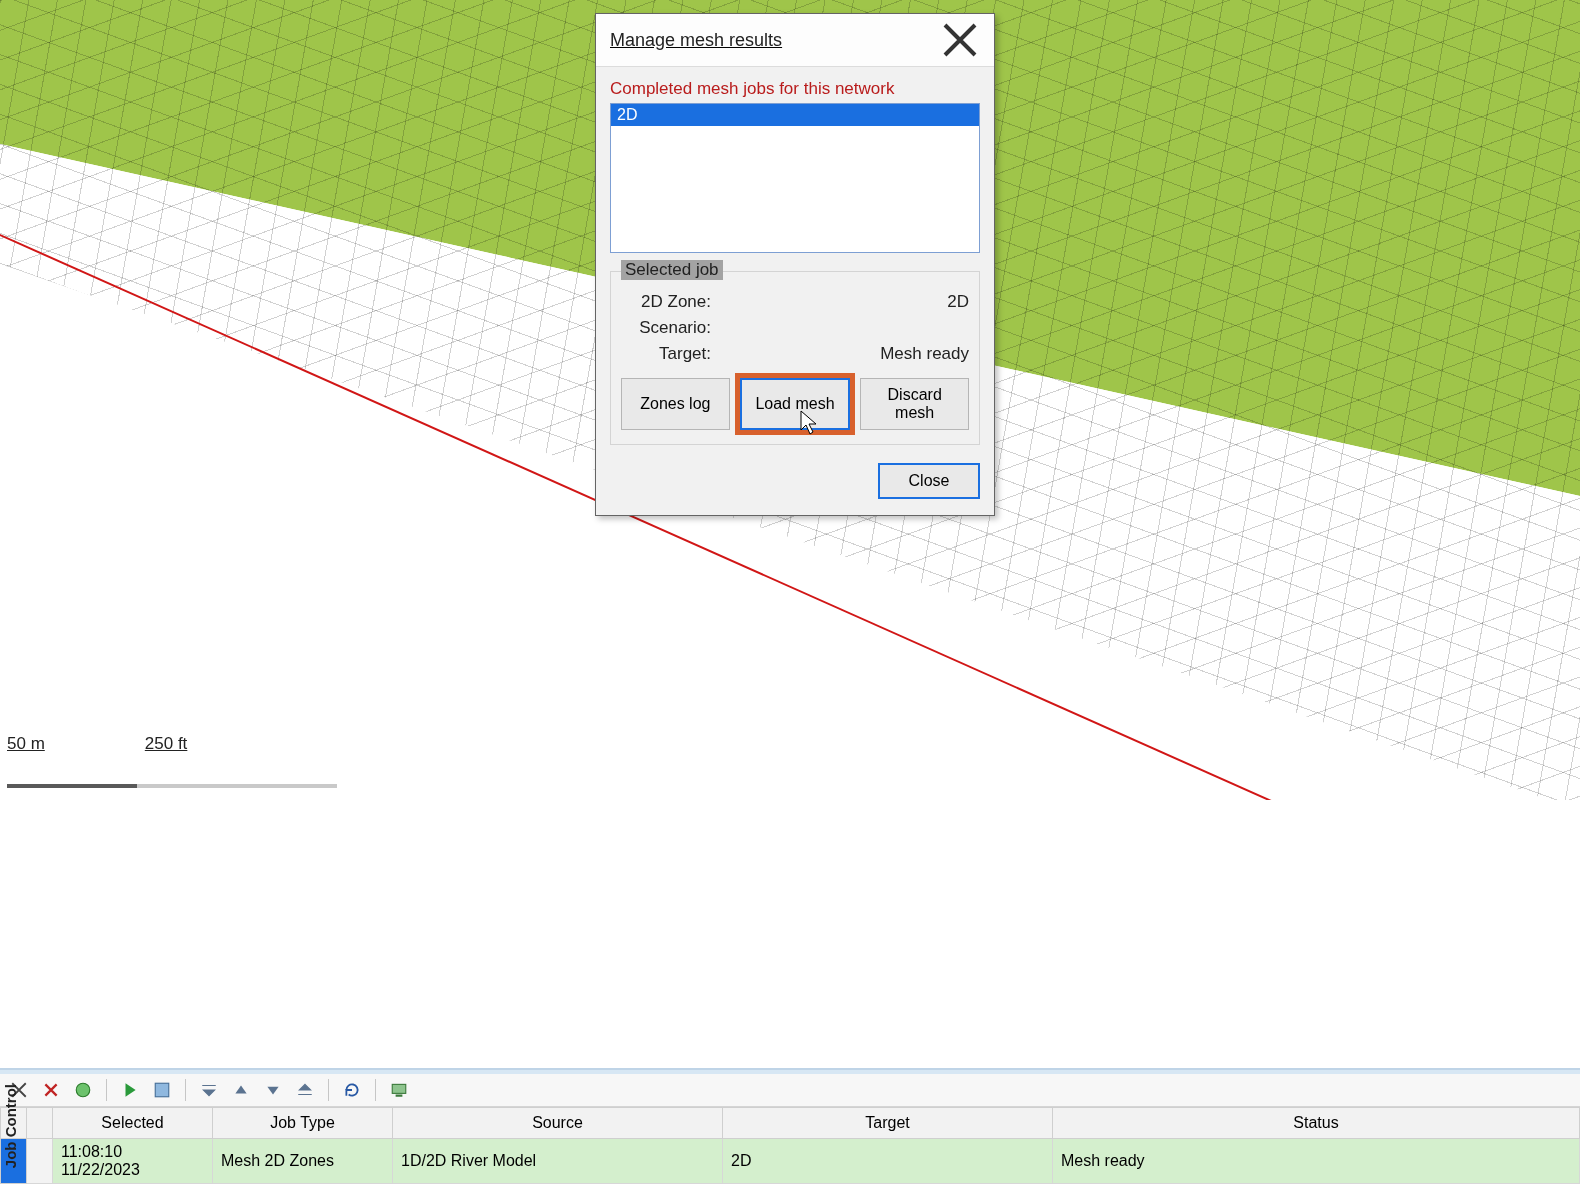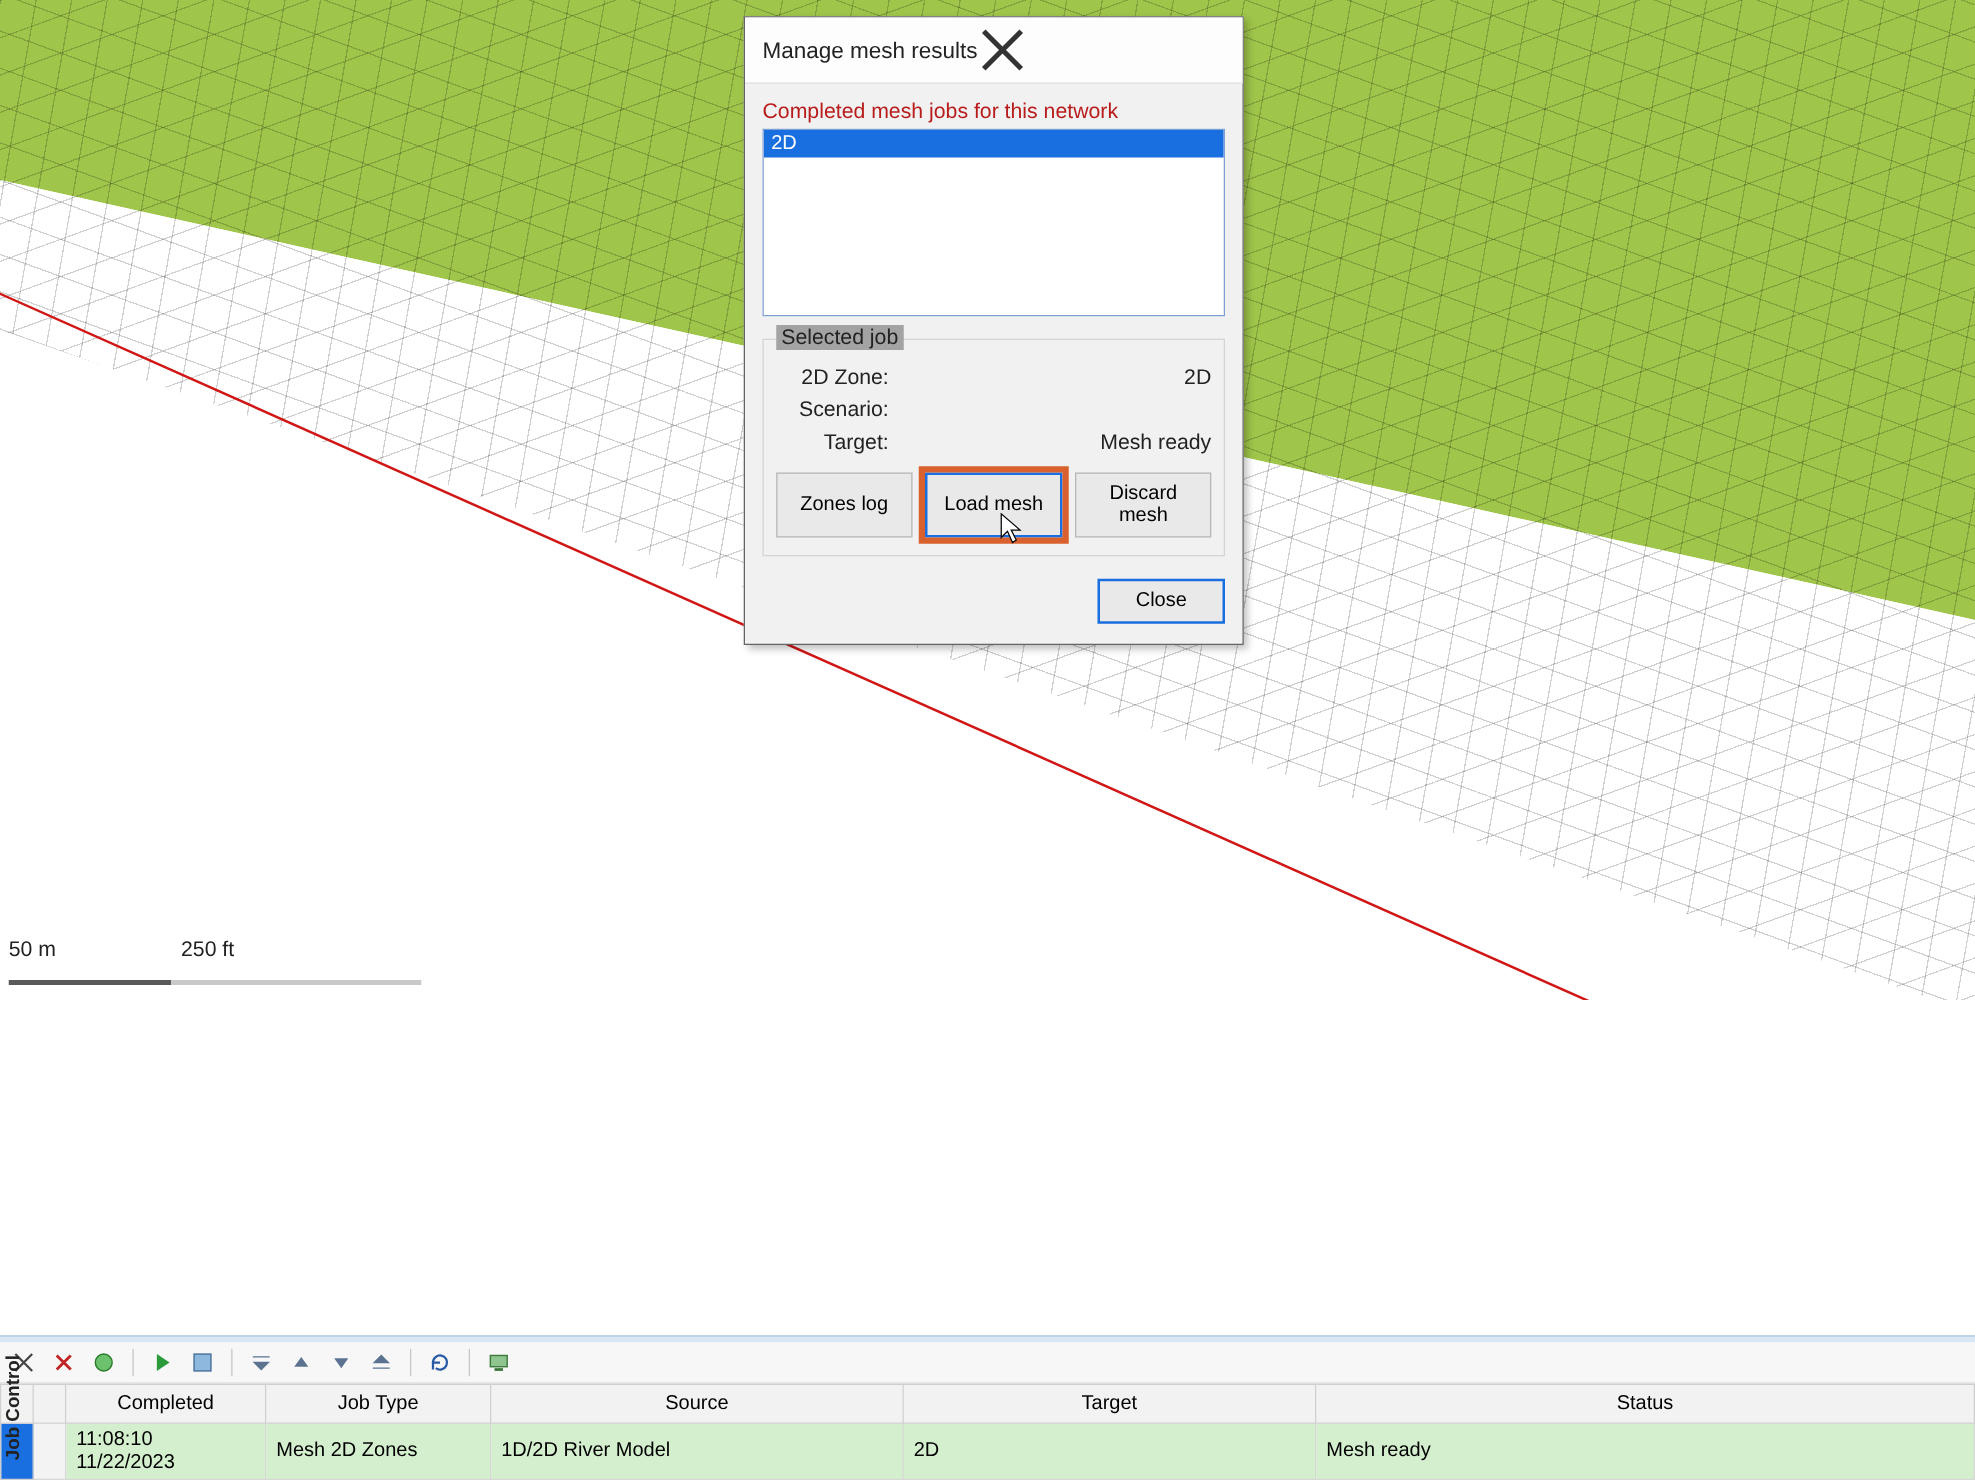--- a/index.html
+++ b/index.html
@@ -48,38 +48,39 @@
   transform: rotate(24deg);
   transform-origin: 0 0;
 }
 
 .blank-lower-left {
   position: absolute;
   left: 0; bottom: 0; right: 0; top: 0;
   background: #ffffff;
   clip-path: polygon(0 33%, 98% 100%, 0 100%);
 }
-.scale-labels { position: absolute; left:7px; bottom:30px; font-size:17px; color:#222; display:flex; gap:100px;}
+.scale-labels { position: absolute; left:7px; bottom:46px; font-size:17px; color:#222; display:flex; gap:100px;text-decoration:underline;}
 .scale-tick-a { position:absolute; left:7px; bottom:12px; width:130px; height:4px; background:#595959;}
 .scale-tick-b { position:absolute; left:137px; bottom:12px; width:200px; height:4px; background:#c9c9c9;}
 
 
 .dialog {
   position: absolute;
   left: 595px; top: 13px;
   width: 400px;
   background: #f1f1f1;
   border: 1px solid #646464;
   box-shadow: 3px 3px 6px rgba(0,0,0,0.25);
 }
 .dialog-title {
-  display: flex; align-items: center;
+  display: flex; justify-content: space-between; align-items: center;
   padding: 10px 14px 10px 14px;
   background: #fdfdfd;
   border-bottom: 1px solid #dcdcdc;
+  text-decoration: underline;
 }
 .dialog-title span { font-size: 18px; color: #222; }
 .dialog-close { width: 40px; height: 32px; display:flex; align-items:center; justify-content:center; cursor:pointer; font-size:22px; color:#333; }
 .dialog-body { padding: 12px 14px 16px 14px; }
 .dlg-label { font-size: 17px; color: #b91c1c; margin-bottom: 4px; }
 .jobs-list {
   width: 100%; height: 150px;
   border: 1px solid #7d9fd3;
   background: #fff;
   overflow: auto;
@@ -295,21 +296,21 @@
           <rect x="5" y="12" width="6" height="2" fill="#3c7a3c"></rect>
         </svg>
       </div>
   </div>
 
   <table class="job-table">
     <thead>
       <tr>
         <th style="width:26px"></th>
         <th style="width:26px"></th>
-        <th style="width:160px">Completed</th>
+        <th style="width:160px">Selected</th>
         <th style="width:180px">Job Type</th>
         <th style="width:330px">Source</th>
         <th style="width:330px">Target</th>
         <th>Status</th>
       </tr>
     </thead>
     <tbody>
       <tr>
         <td class="rowhead"></td>
         <td class="pad"></td>

